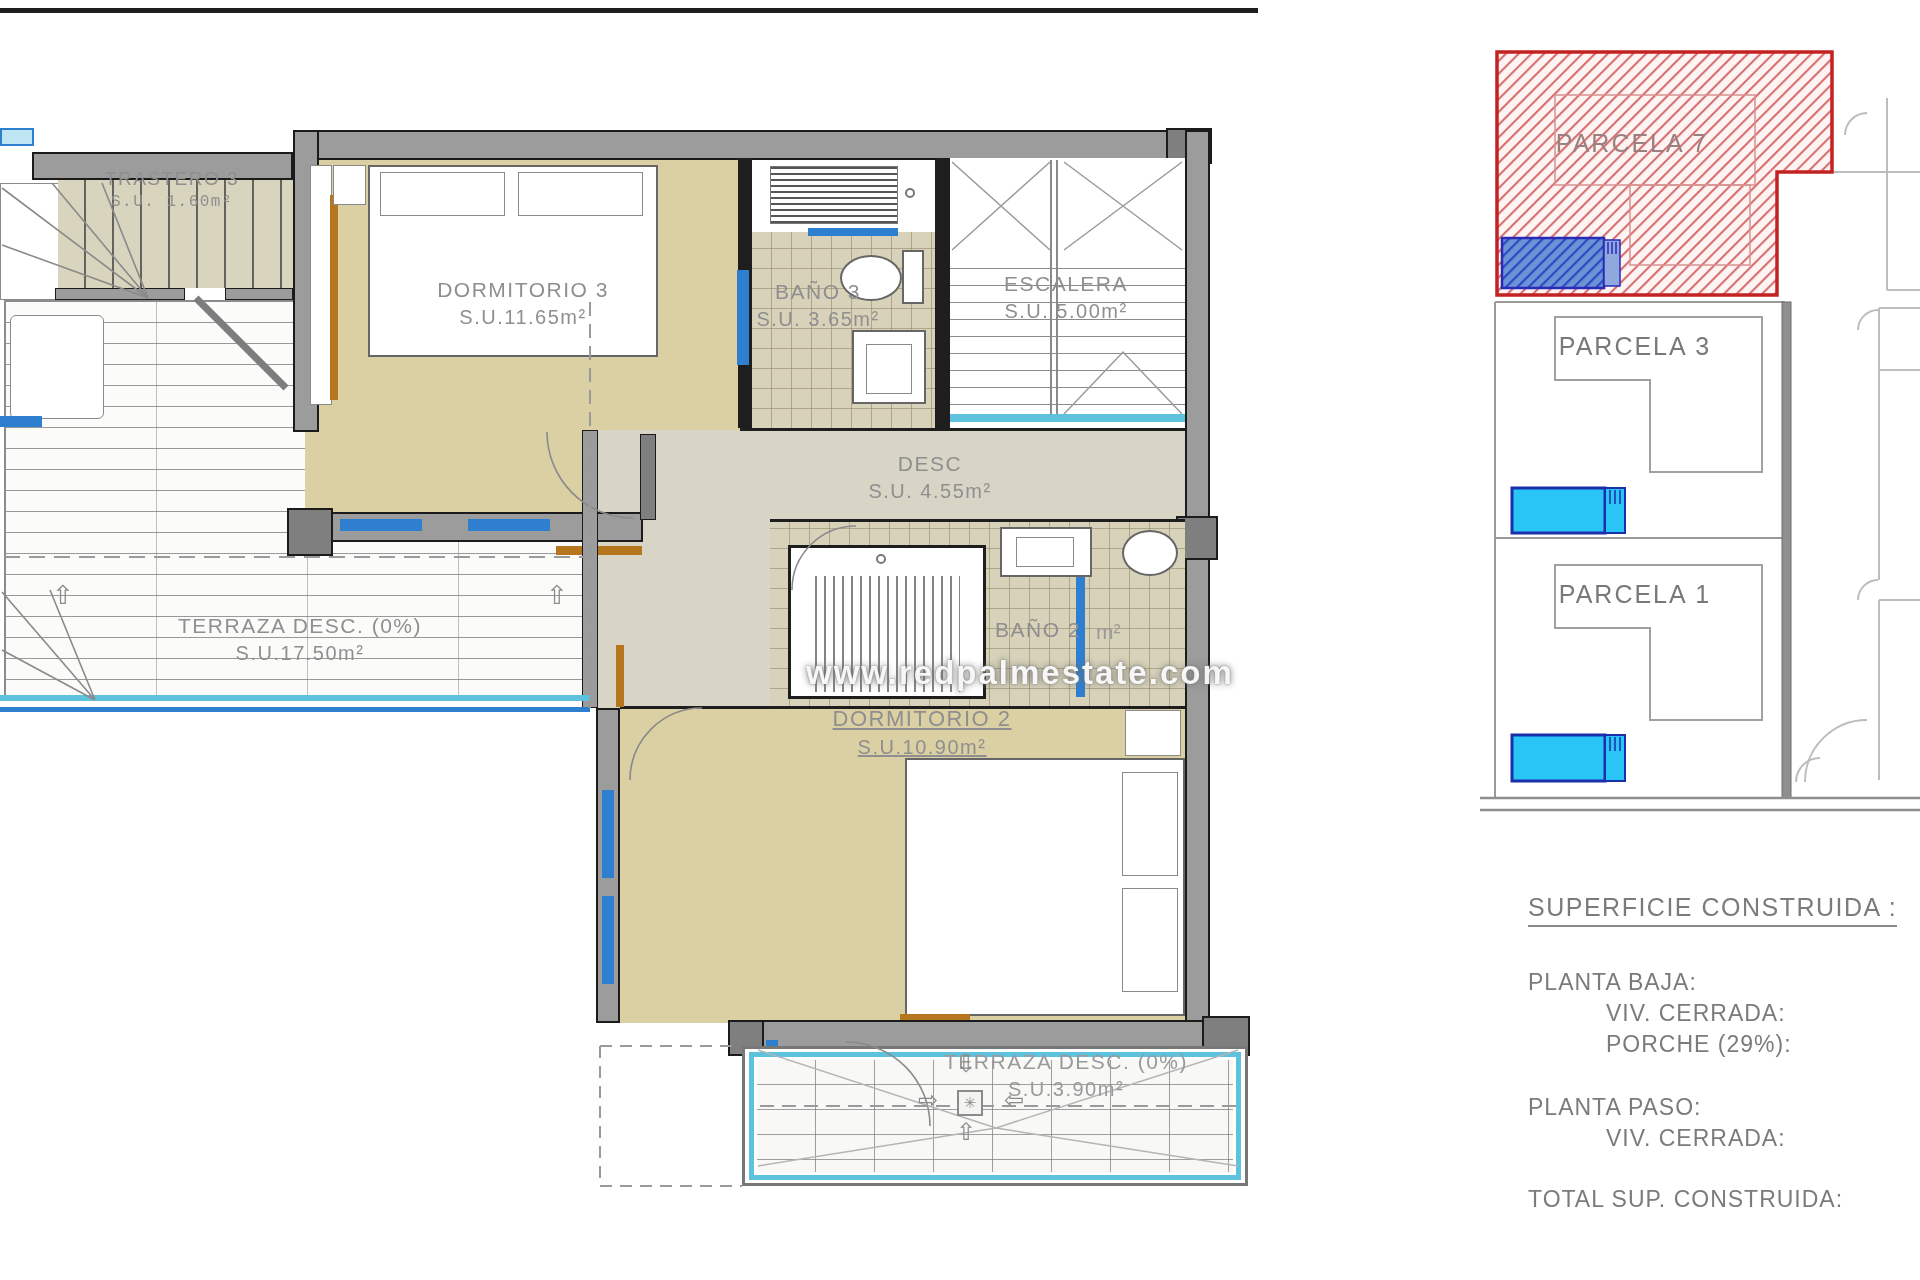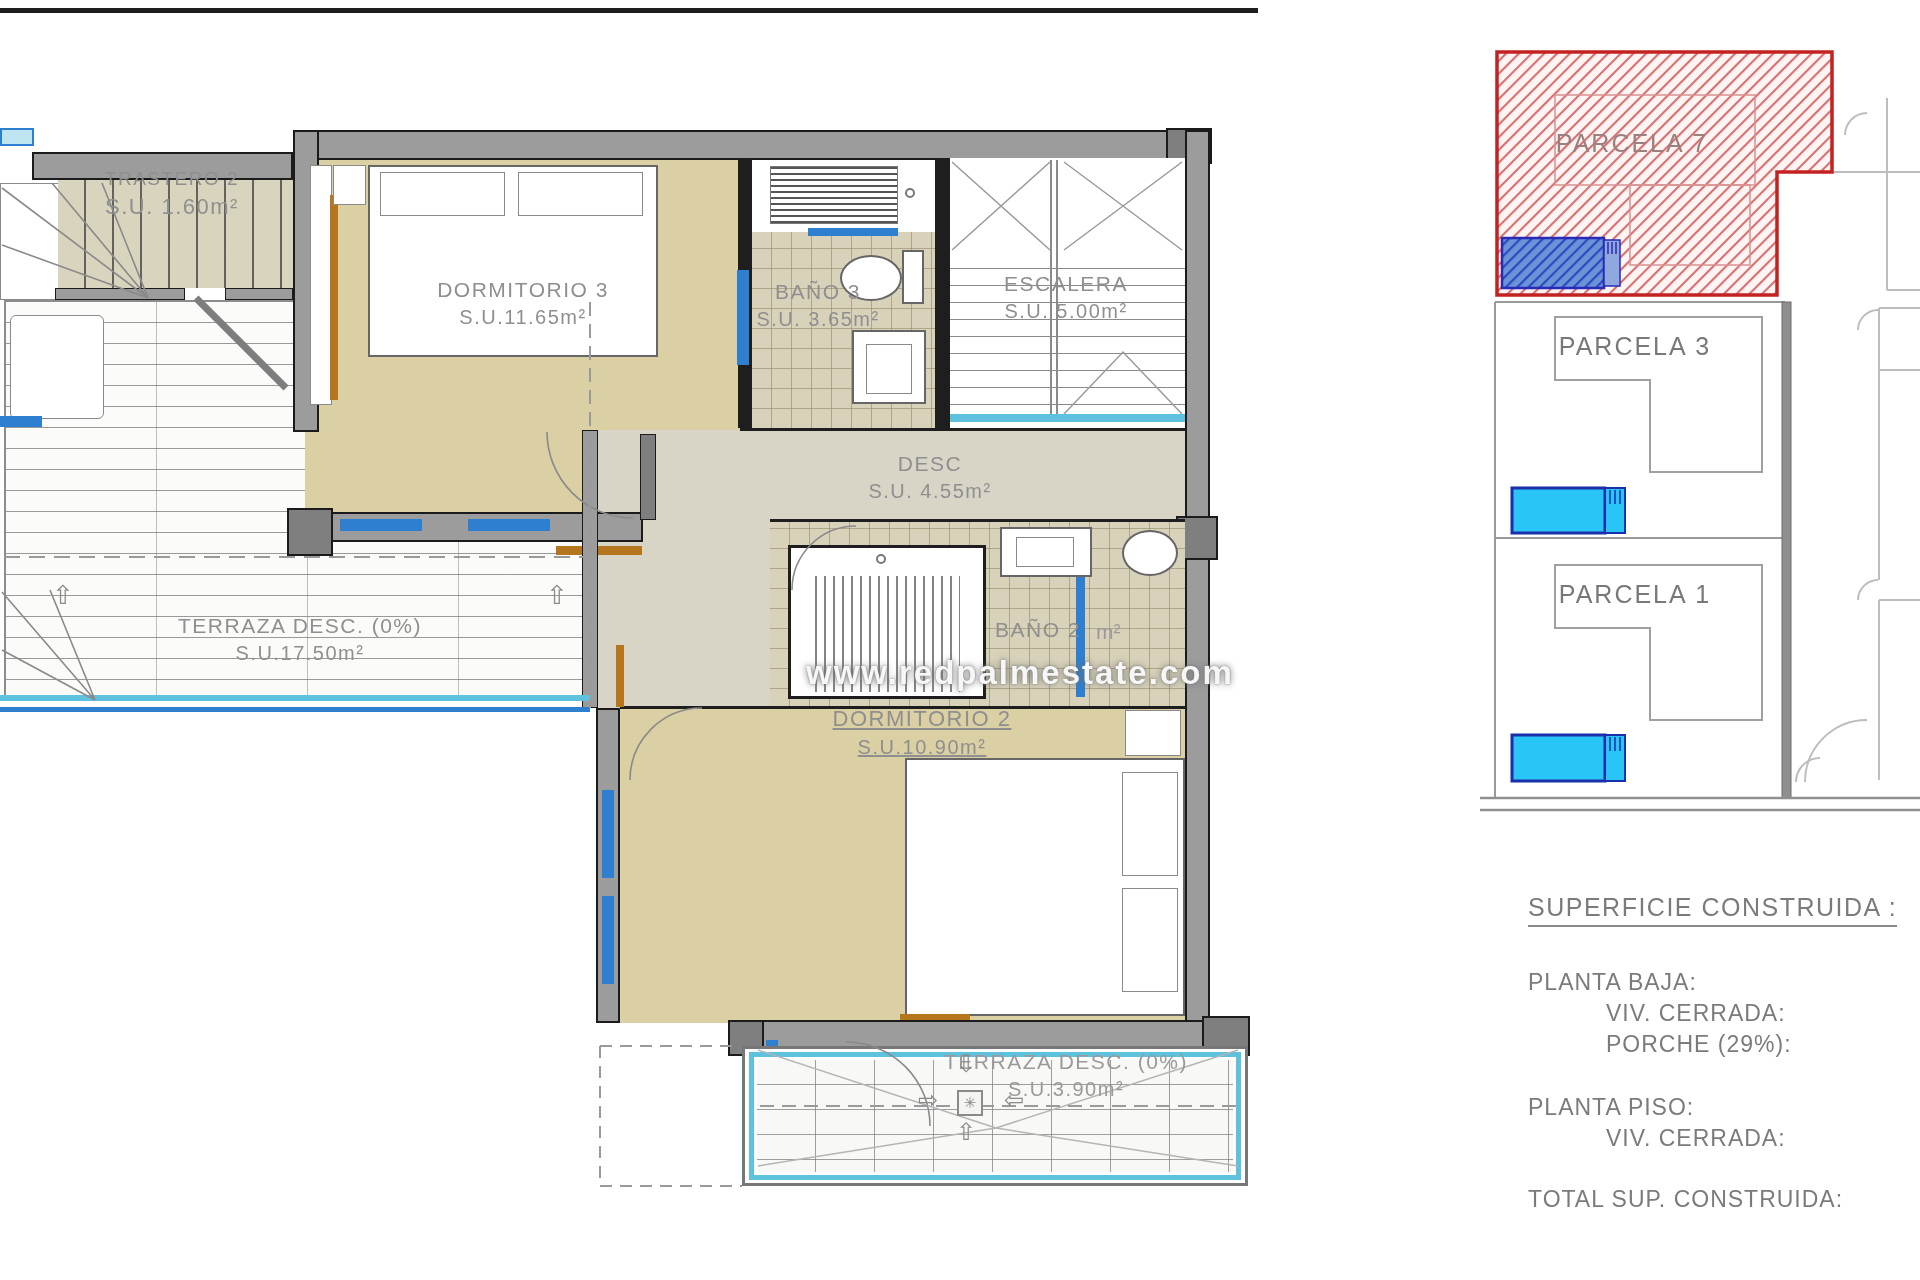--- a/index.html
+++ b/index.html
@@ -174,22 +174,22 @@
   </g>
   <g stroke="#9a9a9a" stroke-width="2" fill="none">
     <path d="M4 557 H586" stroke-dasharray="16 9"></path>
     <path d="M590 302 V708" stroke-dasharray="14 8"></path>
     <path d="M760 1106 H1236" stroke-dasharray="14 8"></path>
     <path d="M600 1046 H738 M600 1046 V1186 M600 1186 H742" stroke-dasharray="12 8"></path>
   </g>
 </svg>
 
 <div class="room-label" style="left:172px;top:166px;">
-  <div class="rl-name" style="font-size:19px;">TRASTERO 2</div>
-  <div class="rl-area" style="font-size:22px;">S.U. 1.60m²</div>
+  <div class="rl-name" style="font-size:19px;">TRASTERO 3</div>
+  <div class="rl-area" style="font-size:16px;font-family:Liberation Mono, monospace;">S.U. 1.60m²</div>
 </div>
 <div class="room-label" style="left:523px;top:276px;">
   <div class="rl-name">DORMITORIO 3</div>
   <div class="rl-area">S.U.11.65m²</div>
 </div>
 <div class="room-label" style="left:818px;top:278px;">
   <div class="rl-name">BAÑO 3</div>
   <div class="rl-area">S.U. 3.65m²</div>
 </div>
 <div class="room-label" style="left:1066px;top:270px;">
@@ -291,19 +291,19 @@
 <div class="summary">
   <div class="title">SUPERFICIE CONSTRUIDA :</div>
 
   <div class="group">
     <div class="g-label">PLANTA BAJA:</div>
     <div class="g-item">VIV. CERRADA:</div>
     <div class="g-item">PORCHE (29%):</div>
   </div>
 
   <div class="group" style="margin-top:36px;">
-    <div class="g-label">PLANTA PISO:</div>
+    <div class="g-label">PLANTA PASO:</div>
     <div class="g-item">VIV. CERRADA:</div>
   </div>
 
 
   <div class="total">TOTAL SUP. CONSTRUIDA:</div>
 </div>
 
 </body></html>

